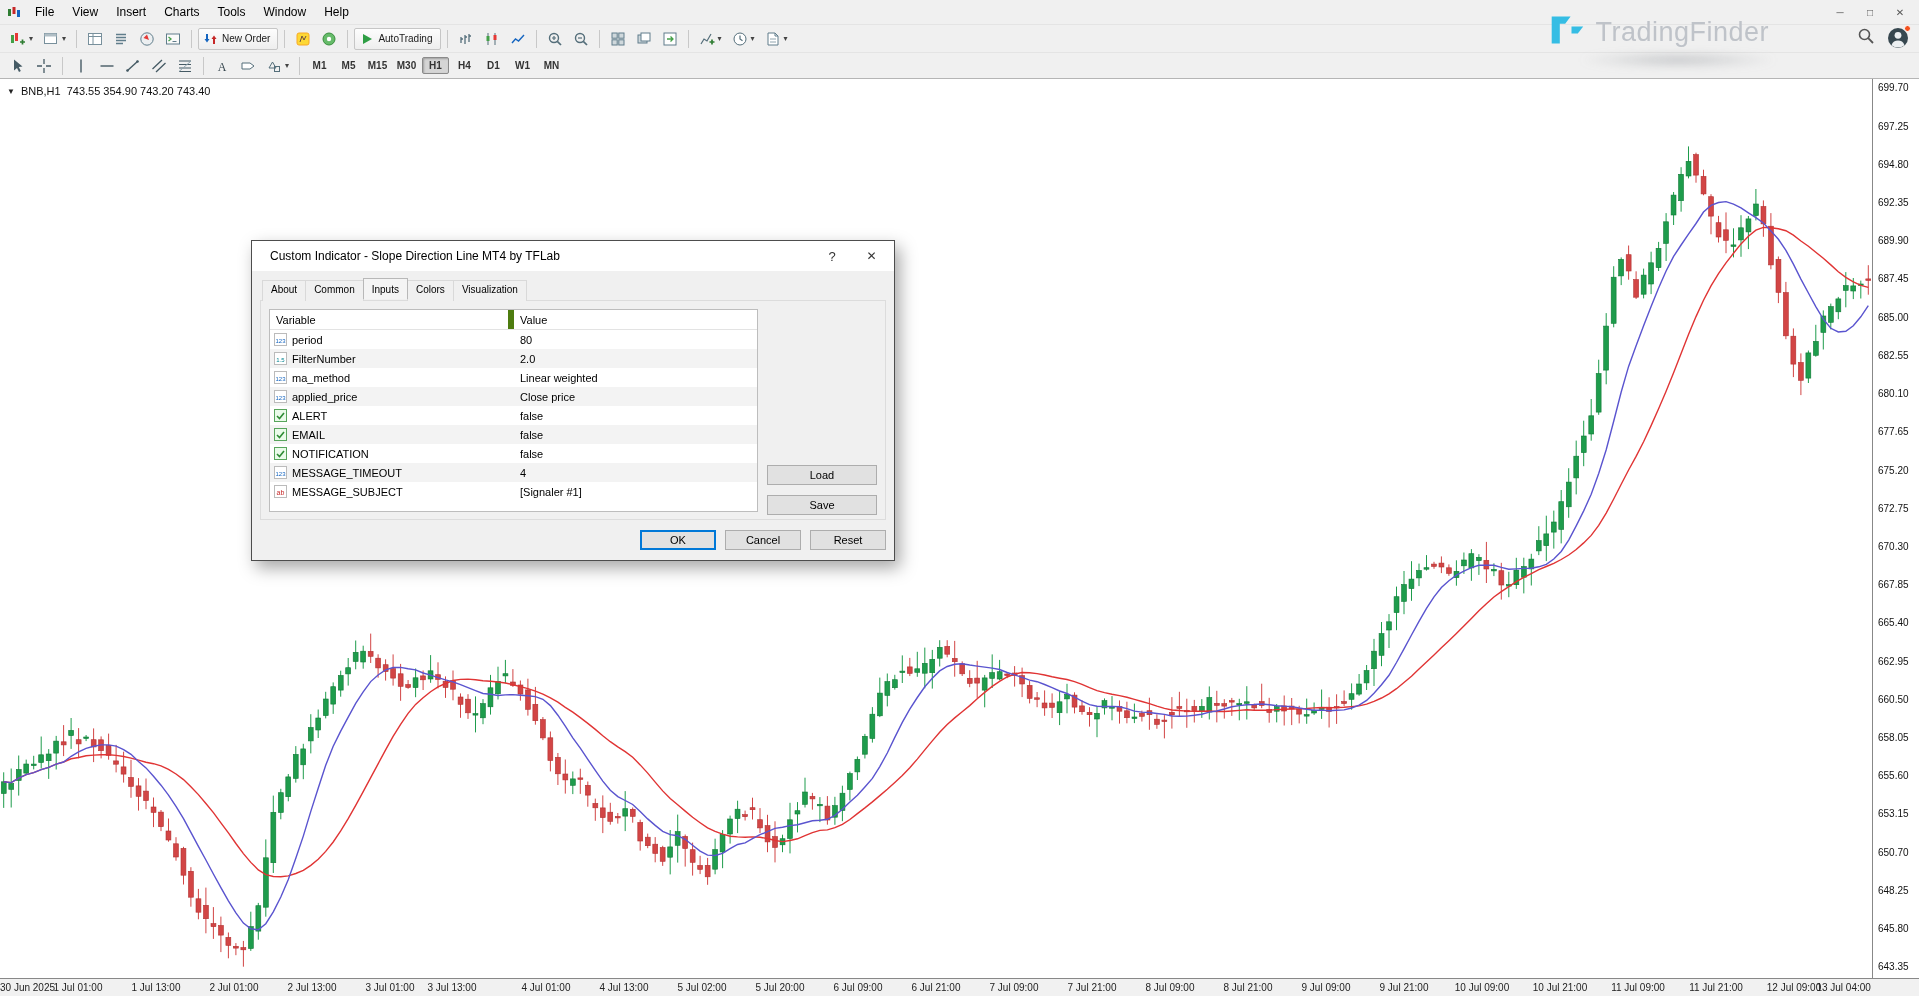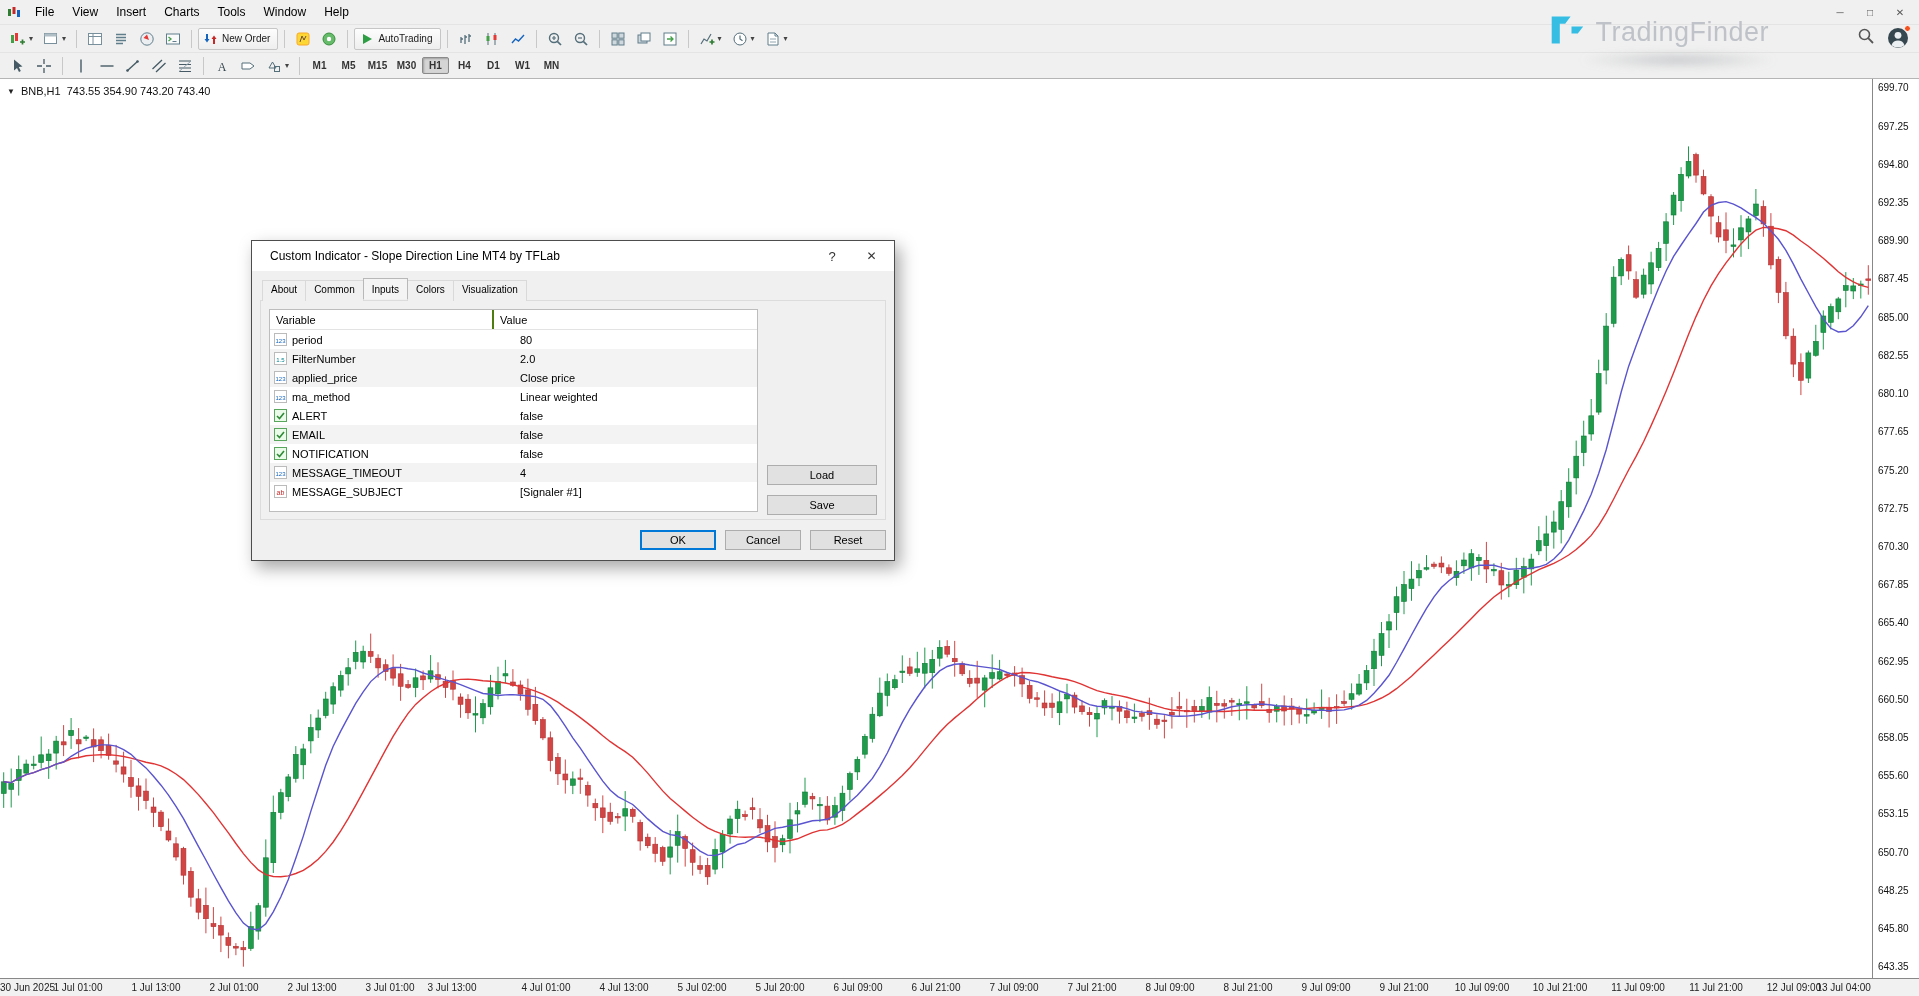--- a/index.html
+++ b/index.html
@@ -59,21 +59,21 @@
   .dlg-btn { width:34px; height:30px; display:flex; align-items:center; justify-content:center; color:#333; font-size:13px; }
   .dlg-close { width:45px; font-size:12px; }
   .dlg-body { padding:8px 8px 10px; }
   .tabs { display:flex; position:relative; margin-left:2px; z-index:2; }
   .tab { padding:3px 8px; font-size:10px; background:#f0f0f0; border:1px solid #d9d9d9; border-bottom:none; margin-right:-1px; position:relative; top:1px; }
   .tab.active { background:#f4f4f4; border-color:#b8b8b8; top:-1px; padding-top:5px; padding-bottom:4px; z-index:3; }
   .tab-page { position:relative; border:1px solid #dcdcdc; height:220px; background:#f0f0f0; }
   .inputs-table { position:absolute; left:8px; top:8px; width:489px; height:203px; background:#fff; border:1px solid #bdbdbd; font-size:11px; overflow:hidden; }
   .ihead { display:flex; height:20px; align-items:center; border-bottom:1px solid #e3e3e3; }
   .hcell { padding-left:6px; }
-  .hcell.var { width:224px; border-right:2px solid #4d7c0f; height:100%; display:flex; align-items:center; }
+  .hcell.var { width:244px; border-right:6px solid #4d7c0f; height:100%; display:flex; align-items:center; }
   .irow { display:flex; height:19px; align-items:center; }
   .irow.alt { background:#f3f3f3; }
   .cell { overflow:hidden; white-space:nowrap; }
   .cell.var { width:244px; display:flex; gap:5px; padding-left:4px; align-items:center; }
   .cell.val { padding-left:6px; }
   .ticon-sm { display:inline-flex; }
   .btn { height:20px; background:#e1e1e1; border:1px solid #adadad; font-size:11px; font-family:inherit;
     display:inline-flex; align-items:center; justify-content:center; }
   .btn-load { position:absolute; right:8px; top:164px; width:110px; }
   .btn-save { position:absolute; right:8px; top:194px; width:110px; }
@@ -1015,43 +1015,43 @@
                   <span class="ticon-sm">
                     <svg width="13" height="13" viewBox="0 0 13 13">
                       <rect x="0.5" y="0.5" width="12" height="12" fill="#fff" stroke="#bbb"></rect>
                       <text x="6.5" y="9.5" font-size="6" text-anchor="middle" fill="#00838f" font-family="Liberation Sans, sans-serif">1.5</text>
                     </svg>
                   </span>
                   <span>FilterNumber</span>
                 </span>
                 <span class="cell val">2.0</span>
               </div>
+              <div class="irow">
+                <span class="cell var">
+                  <span class="ticon-sm">
+                    <svg width="13" height="13" viewBox="0 0 13 13">
+                      <rect x="0.5" y="0.5" width="12" height="12" fill="#fff" stroke="#bbb"></rect>
+                      <text x="6.5" y="9.5" font-size="6" text-anchor="middle" fill="#1565c0" font-family="Liberation Sans, sans-serif">123</text>
+                    </svg>
+                  </span>
+                  <span>ma_method</span>
+                </span>
+                <span class="cell val">Linear weighted</span>
+              </div>
               <div class="irow alt">
                 <span class="cell var">
                   <span class="ticon-sm">
                     <svg width="13" height="13" viewBox="0 0 13 13">
                       <rect x="0.5" y="0.5" width="12" height="12" fill="#fff" stroke="#bbb"></rect>
                       <text x="6.5" y="9.5" font-size="6" text-anchor="middle" fill="#1565c0" font-family="Liberation Sans, sans-serif">123</text>
                     </svg>
                   </span>
                   <span>applied_price</span>
                 </span>
                 <span class="cell val">Close price</span>
-              </div>
-              <div class="irow">
-                <span class="cell var">
-                  <span class="ticon-sm">
-                    <svg width="13" height="13" viewBox="0 0 13 13">
-                      <rect x="0.5" y="0.5" width="12" height="12" fill="#fff" stroke="#bbb"></rect>
-                      <text x="6.5" y="9.5" font-size="6" text-anchor="middle" fill="#1565c0" font-family="Liberation Sans, sans-serif">123</text>
-                    </svg>
-                  </span>
-                  <span>ma_method</span>
-                </span>
-                <span class="cell val">Linear weighted</span>
               </div>
               <div class="irow">
                 <span class="cell var">
                   <span class="ticon-sm">
                     <svg width="13" height="13" viewBox="0 0 13 13">
                       <rect x="0.5" y="0.5" width="12" height="12" fill="#eafbea" stroke="#58a55c"></rect>
                       <path d="M3 7l2.5 2.5L10 4" stroke="#2e8b34" stroke-width="1.6" fill="none"></path>
                     </svg>
                   </span>
                   <span>ALERT</span>

